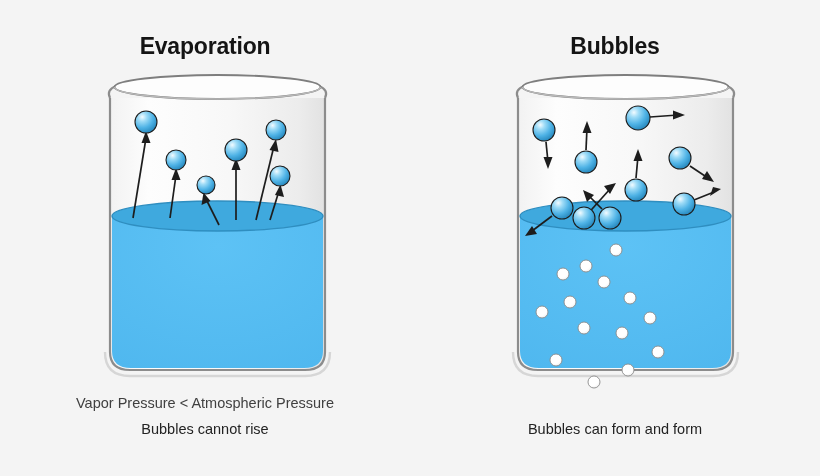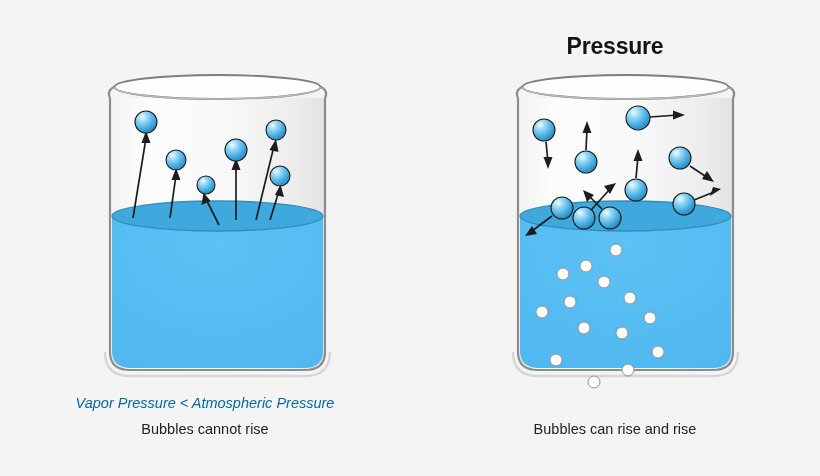--- a/index.html
+++ b/index.html
@@ -43,22 +43,21 @@
 
   .caption-block {
     position: absolute;
     left: 0;
     width: 410px;
     text-align: center;
   }
   .caption-line1 {
     top: 395px;
     font-size: 14.5px;
-    font-style: italic;
-    color: #0369a1;
+    color: #404040;
   }
   .caption-line2 {
     top: 421px;
     font-size: 14.5px;
     color: #232323;
   }
 
   .beaker-svg {
     position: absolute;
     top: 70px;
@@ -66,20 +65,21 @@
     width: 410px;
     height: 320px;
   }
 </style>
 </head>
 <body>
 
 <div id="diagram-root">
 
   <div class="panel" id="panel-evaporation">
+    <div class="panel-title">Evaporation</div>
 
     <svg class="beaker-svg" id="svg-evaporation" viewBox="0 0 410 320">
       <defs>
         <linearGradient id="glassGradE" x1="0" y1="0" x2="1" y2="0">
           <stop offset="0%" stop-color="#f2f2f2"></stop>
           <stop offset="18%" stop-color="#fdfdfd"></stop>
           <stop offset="55%" stop-color="#f8f8f8"></stop>
           <stop offset="88%" stop-color="#ececec"></stop>
           <stop offset="100%" stop-color="#e2e2e2"></stop>
         </linearGradient>
@@ -143,21 +143,21 @@
           </g>
         </g>
       </g>
     </svg>
 
     <div class="caption-block caption-line1">Vapor Pressure &lt; Atmospheric Pressure</div>
     <div class="caption-block caption-line2">Bubbles cannot rise</div>
   </div>
 
   <div class="panel" id="panel-boiling">
-    <div class="panel-title">Pressure</div>
+    <div class="panel-title">Bubbles</div>
 
     <svg class="beaker-svg" id="svg-boiling" viewBox="0 0 410 320">
       <defs>
         <linearGradient id="glassGradB" x1="0" y1="0" x2="1" y2="0">
           <stop offset="0%" stop-color="#f2f2f2"></stop>
           <stop offset="18%" stop-color="#fdfdfd"></stop>
           <stop offset="55%" stop-color="#f8f8f8"></stop>
           <stop offset="88%" stop-color="#ececec"></stop>
           <stop offset="100%" stop-color="#e2e2e2"></stop>
         </linearGradient>
@@ -251,16 +251,16 @@
           </g>
           <g>
             <line x1="196" y1="130" x2="216" y2="122" stroke="#1d1d1d" stroke-width="1.7"></line>
             <polygon points="223,119 212,126 215,117" fill="#1d1d1d"></polygon>
             <circle cx="186" cy="134" r="11" fill="url(#molGradB)" stroke="#1d1d1d" stroke-width="1.1"></circle>
           </g>
         </g>
       </g>
     </svg>
 
-    <div class="caption-block caption-line2">Bubbles can rise and rise</div>
+    <div class="caption-block caption-line2">Bubbles can form and form</div>
   </div>
 
 </div>
 
 </body></html>

